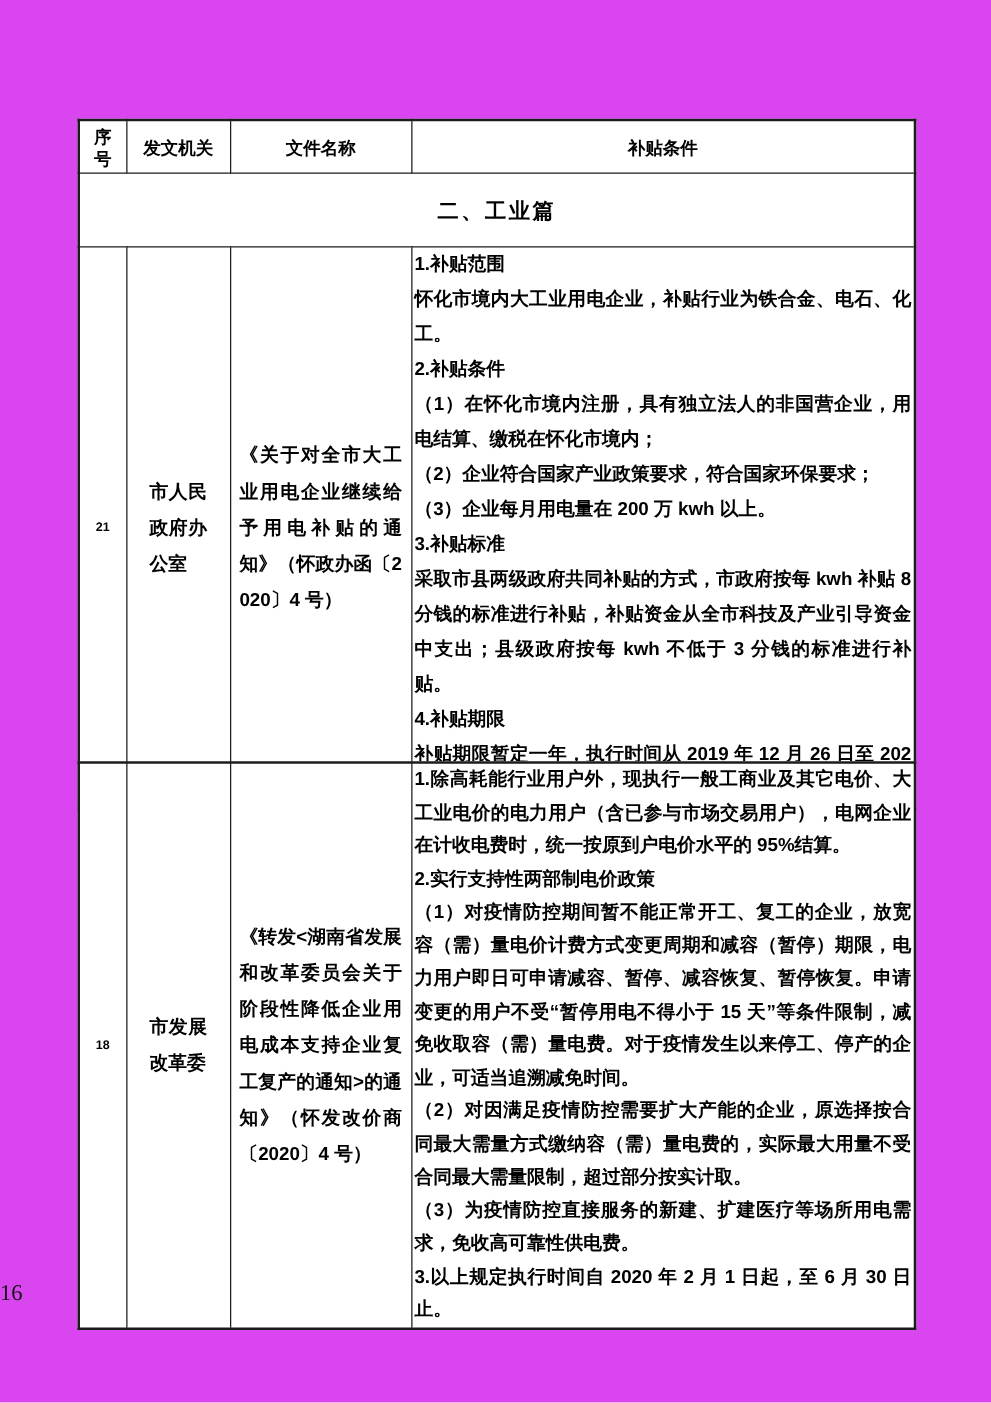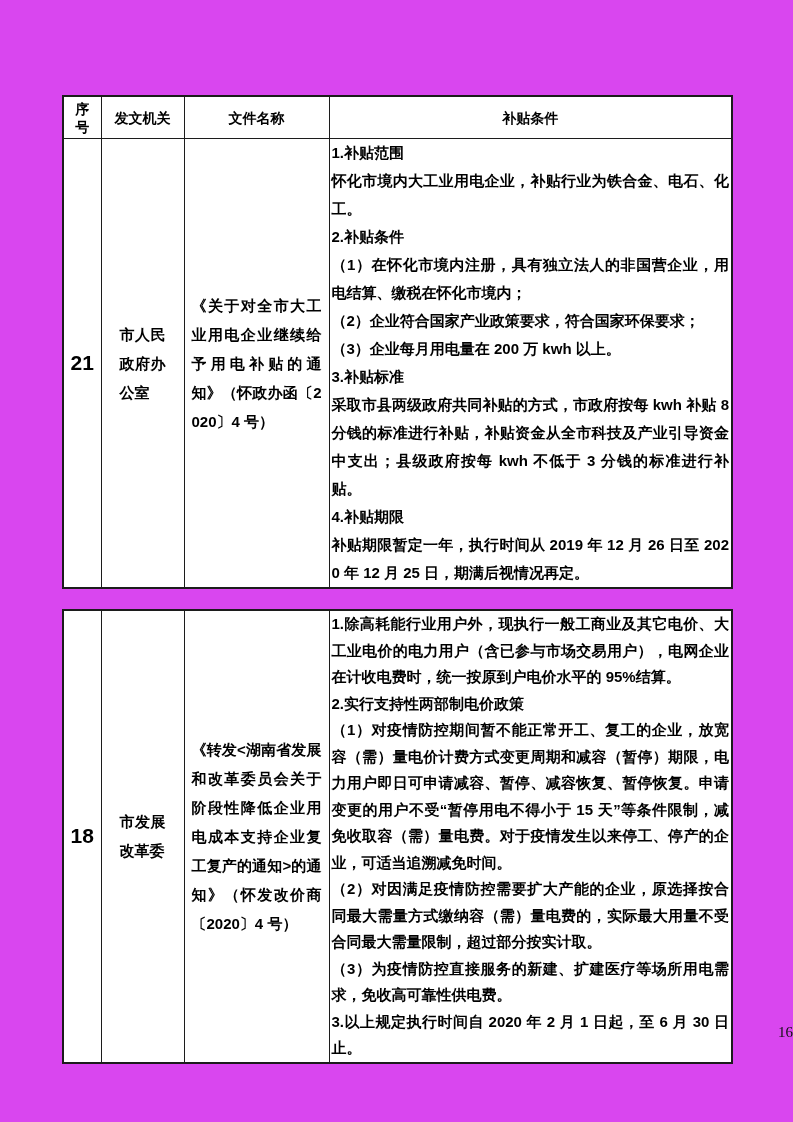--- a/index.html
+++ b/index.html
@@ -58,21 +58,21 @@
   .section-row td {
     height: 56px;
     font-size: 17px;
     letter-spacing: 2px;
     text-align: center;
   }
 
   
   .cell-no {
     text-align: center;
-    font-size: 21px;
+    font-size: 10px;
   }
   .cell-agency {
     font-size: 15px;
     line-height: 29px;
     padding: 0 18px;
     text-align: justify;
     text-justify: inter-ideograph;
     word-break: break-all;
   }
   .cell-doc {
@@ -95,23 +95,23 @@
   .row-22 td { height: 400px; }
   .row-22 .cell-content p { line-height: 26.5px; }
   .cell-content p { margin: 0; }
 
   
   .page-number {
     position: absolute;
     top: 1024px;
     left: 0;
     width: 100%;
-    text-align: right;
+    text-align: left;
     font-family: "Liberation Serif", serif;
-    font-size: 15px;
+    font-size: 18px;
     color: #111111;
   }
 </style>
 </head>
 <body>
 
 <div class="page">
 
   <table class="tbl tbl-top">
     <colgroup>
@@ -119,20 +119,23 @@
         <col class="c2">
         <col class="c3">
         <col class="c4">
     </colgroup>
     <tbody>
       <tr class="header-row">
         <th><span class="vertwrap">序号</span></th>
         <th>发文机关</th>
         <th>文件名称</th>
         <th>补贴条件</th>
+      </tr>
+      <tr class="section-row">
+        <td colspan="4">二、工业篇</td>
       </tr>
       <tr class="row-21">
         <td class="cell-no">21</td>
         <td class="cell-agency">市人民政府办公室</td>
         <td class="cell-doc">《关于对全市大工业用电企业继续给予用电补贴的通知》（怀政办函〔2020〕4 号）</td>
         <td class="cell-content">
           <p>1.补贴范围</p>
           <p>怀化市境内大工业用电企业，补贴行业为铁合金、电石、化工。</p>
           <p>2.补贴条件</p>
           <p>（1）在怀化市境内注册，具有独立法人的非国营企业，用电结算、缴税在怀化市境内；</p>

